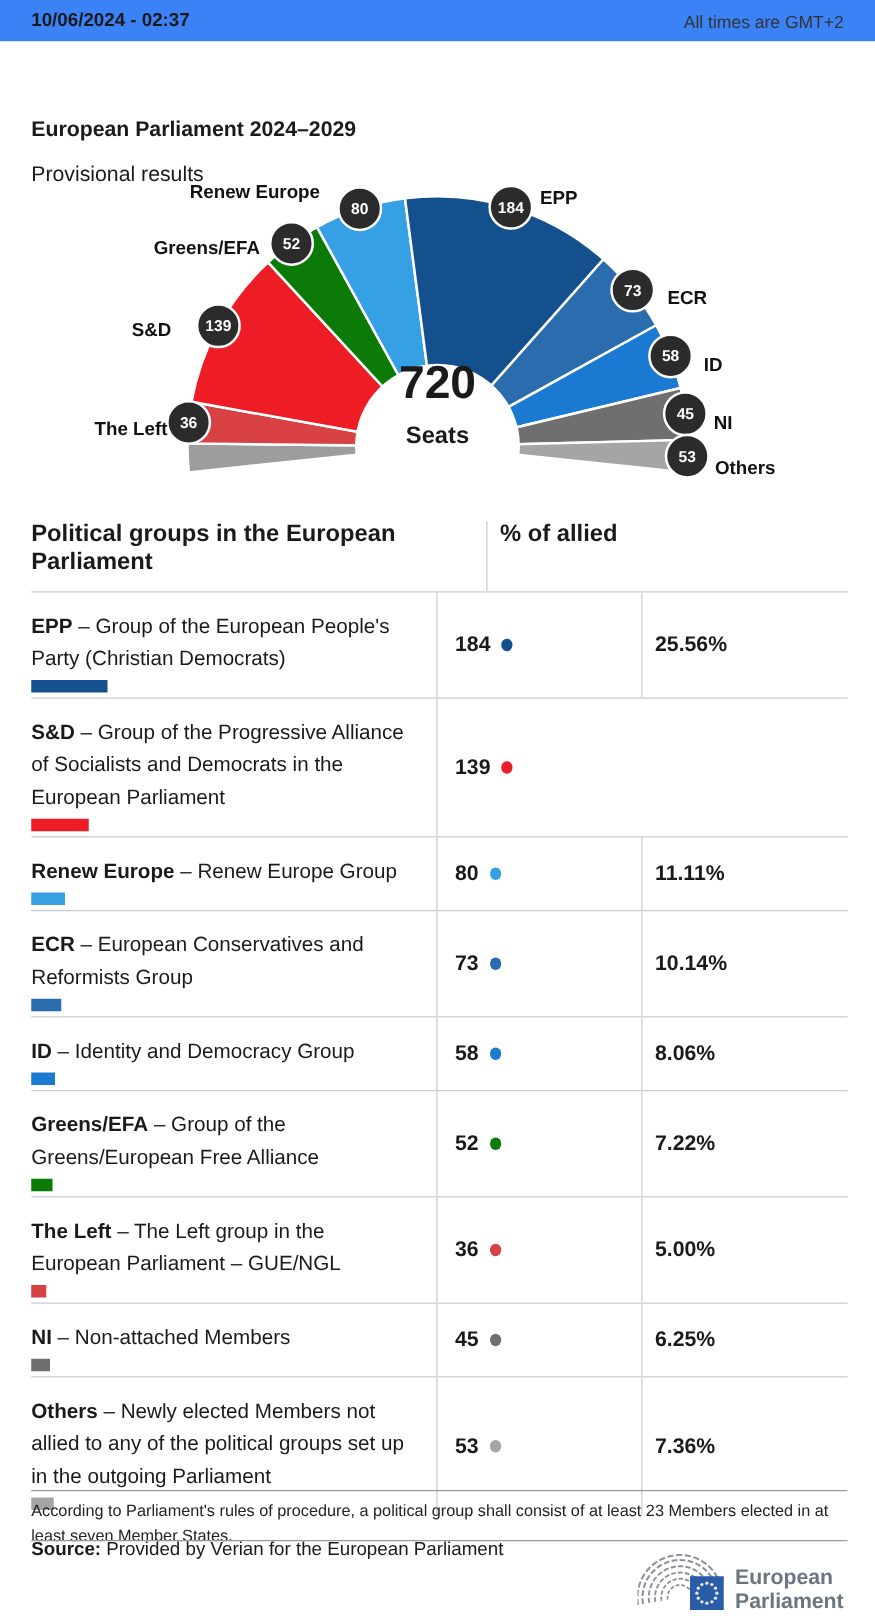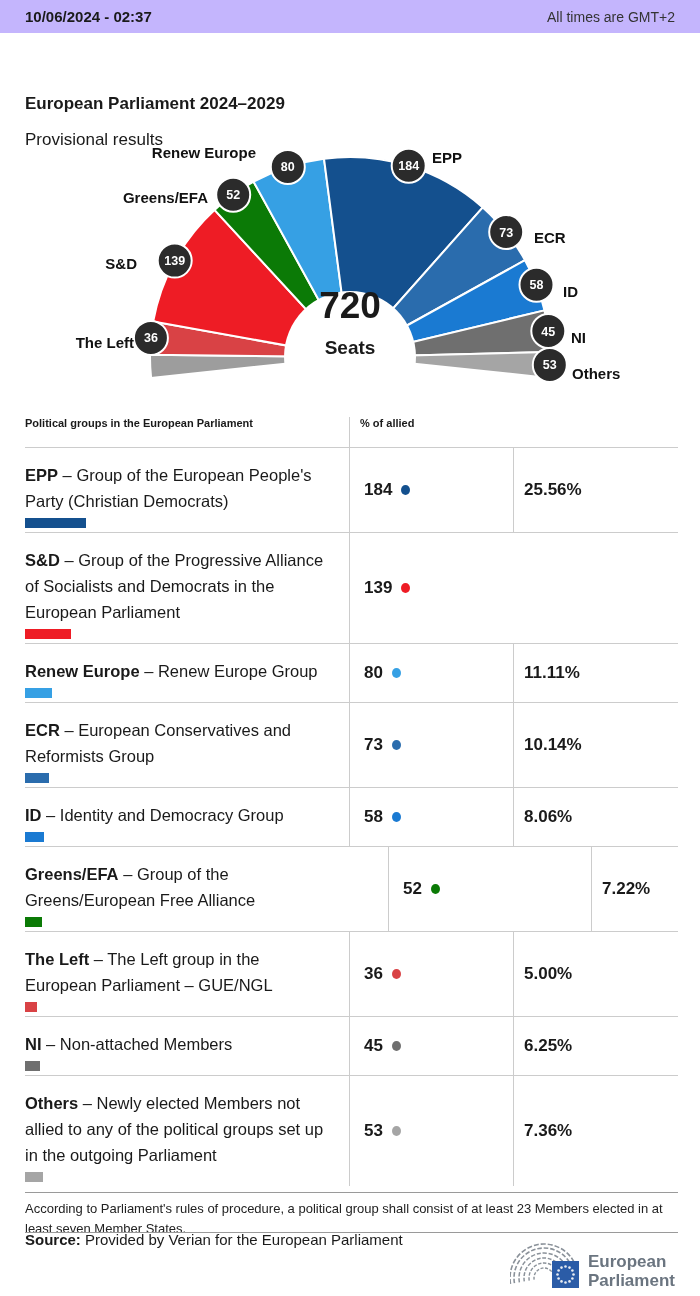--- a/index.html
+++ b/index.html
@@ -1,42 +1,42 @@
 <!DOCTYPE html>
 <html><head>
 <meta charset="utf-8">
 <style>
   html,body{margin:0;padding:0;}
   body{width:700px;height:1296px;background:#fff;font-family:"Liberation Sans",sans-serif;color:#1a1a1a;position:relative;overflow:hidden;}
   .page{position:absolute;inset:0;}
   
-  .topbar{position:absolute;top:0;left:0;width:700px;height:33px;background:#c4b5fd;display:flex;align-items:center;justify-content:space-between;padding:0 25px;box-sizing:border-box;}
+  .topbar{position:absolute;top:0;left:0;width:700px;height:33px;background:#3b82f6;display:flex;align-items:center;justify-content:space-between;padding:0 25px;box-sizing:border-box;}
   .topbar .date{font-weight:bold;font-size:15px;color:#1a1a1a;}
   .topbar .tz{font-size:14px;color:#333;}
   
   .titleblock{position:absolute;top:54px;left:25px;margin-top:40px;}
   .title{font-size:17px;font-weight:bold;margin:0 0 16px 0;}
   .subtitle{font-size:17px;font-weight:normal;margin:0;}
   
   #chart{position:absolute;top:114px;left:0;width:700px;height:292px;}
   
   .table{position:absolute;top:417px;left:25px;width:653px;font-size:16.5px;}
   .t-row{display:grid;grid-template-columns:324px 164px 1fr;border-bottom:1px solid #ccc;position:relative;}
   .t-row:last-child{border-bottom:none;}
-  .t-head{min-height:30px;font-weight:bold;font-size:11px;}
+  .t-head{min-height:30px;font-weight:bold;font-size:19px;gap:40px;}
   .t-head>div{padding-bottom:12px;}
   .c2,.c3{border-left:1px solid #ccc;padding-left:14px;box-sizing:border-box;}
   .c3{padding-left:10px;}
   .t-body .c1{position:relative;padding:14px 20px 18px 0;line-height:26px;box-sizing:border-box;}
   .t-body .c2,.t-body .c3{display:flex;align-items:center;font-weight:bold;font-size:17px;}
   .g-name{font-weight:bold;}
   .g-bar{position:absolute;left:0;bottom:4px;height:10px;}
   .dot{display:inline-block;width:9px;height:10px;border-radius:50%;margin-left:9px;vertical-align:middle;}
   .row-1{min-height:76px;} .row-2{min-height:102px;} .row-3{min-height:57px;}
-  .row-4{min-height:76px;} .row-5{min-height:57px;} .row-6{min-height:76px;gap:39px;}
+  .row-4{min-height:76px;} .row-5{min-height:57px;} .row-6{min-height:76px;}
   .row-7{min-height:76px;} .row-8{min-height:57px;} .row-9{min-height:104px;}
   
   .sep{position:absolute;left:25px;width:653px;height:1px;background:#9a9a9a;}
   .sep1{top:1192px;} .sep2{top:1232px;}
   .note{position:absolute;top:1199px;left:25px;width:645px;font-size:13px;line-height:20px;color:#222;}
   .source{position:absolute;top:1231px;left:25px;font-size:15px;color:#1a1a1a;}
   .source b{font-weight:bold;}
   .logo{position:absolute;top:1234px;right:20px;width:170px;height:60px;}
   .logo text{font-family:"Liberation Sans",sans-serif;}
 </style>

